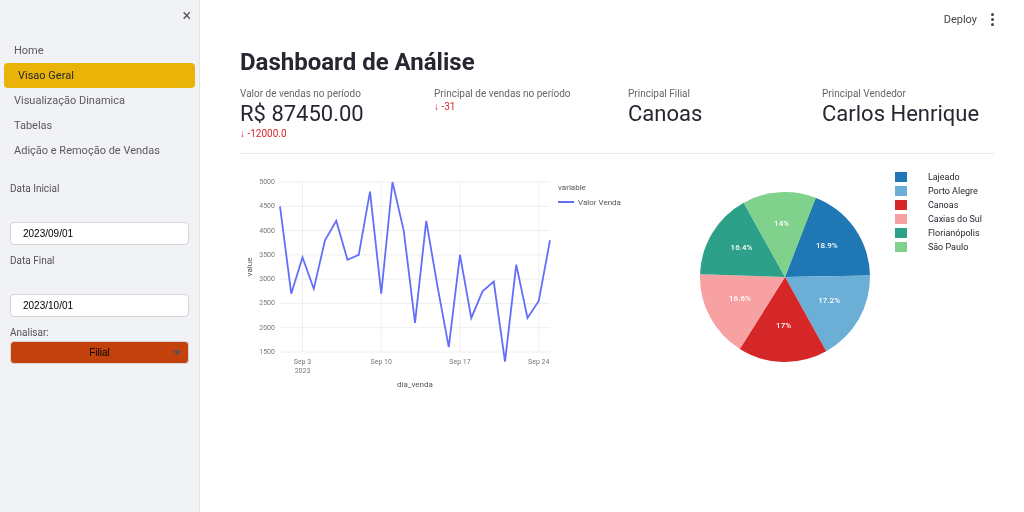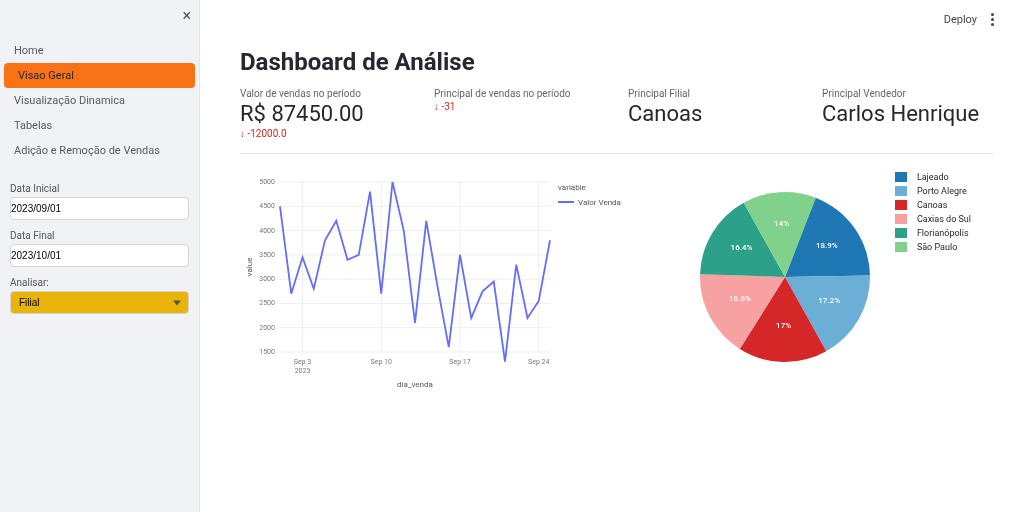--- a/index.html
+++ b/index.html
@@ -2,25 +2,25 @@
 <html><head>
 <meta charset="utf-8">
 <style>
 * { box-sizing: border-box; margin: 0; padding: 0; }
 body { font-family: -apple-system, BlinkMacSystemFont, "Segoe UI", Roboto, sans-serif; background: #fff; color: #262730; width: 1024px; height: 512px; overflow: hidden; }
 .app { display: flex; height: 100%; }
 .sidebar { width: 200px; background: #f0f2f6; border-right: 1px solid #e6e6e6; padding: 8px 0; position: relative; }
 .sidebar-close { position: absolute; top: 6px; right: 8px; font-size: 16px; color: #555; cursor: pointer; }
 .sidebar-nav { margin-top: 30px; }
 .sidebar-item { padding: 6px 14px; font-size: 11px; color: #5a5a5a; cursor: pointer; }
-.sidebar-item.active { background: #f97316; border-radius: 4px; margin: 0 4px; color: #262730; }
+.sidebar-item.active { background: #eab308; border-radius: 4px; margin: 0 4px; color: #262730; }
 .sidebar-form { padding: 10px 10px; margin-top: 10px; }
 .form-label { font-size: 10px; color: #555; margin-bottom: 3px; display: block; }
-.form-input { width: 100%; padding: 5px 0; font-size: 10px; border: 1px solid #d5d5d5; border-radius: 4px; background: #fff; margin-bottom: 10px; }
-.form-select { width: 100%; padding: 5px 8px; font-size: 10px; border: 1px solid #d5d5d5; border-radius: 4px; background: #eab308; appearance: none; position: relative; }
+.form-input { width: 100%; padding: 5px 12px; font-size: 10px; border: 1px solid #d5d5d5; border-radius: 4px; background: #fff; margin-bottom: 10px; margin-top: 25px; }
+.form-select { width: 100%; padding: 5px 8px; font-size: 10px; border: 1px solid #d5d5d5; border-radius: 4px; background: #c2410c; appearance: none; position: relative; text-align: center; }
 .select-wrap { position: relative; }
 .select-wrap::after { content: ""; position: absolute; right: 8px; top: 50%; transform: translateY(-50%); border-left: 4px solid transparent; border-right: 4px solid transparent; border-top: 5px solid #555; }
 .main { flex: 1; padding: 10px 30px 2px 40px; overflow: hidden; }
 .topbar { display: flex; justify-content: flex-end; align-items: center; gap: 14px; height: 18px; font-size: 11px; color: #444; }
 .kebab { display: inline-flex; flex-direction: column; gap: 2px; cursor: pointer; }
 .kebab span { width: 3px; height: 3px; background: #444; border-radius: 50%; }
 h1.title { font-size: 24px; font-weight: 700; margin-top: 20px; margin-bottom: 12px; color: #262730; }
 .metrics { display: flex; gap: 22px; margin-bottom: 14px; }
 .metric { flex: 1; }
 .metric-label { font-size: 10px; color: #666; margin-bottom: 2px; }
@@ -32,21 +32,21 @@
 .line-chart-wrap { flex: 1.3; position: relative; }
 .pie-chart-wrap { flex: 1; display: flex; }
 svg text { font-family: inherit; }
 .axis-label { font-size: 8px; fill: #555; }
 .tick-label { font-size: 7px; fill: #777; }
 .grid-line { stroke: #eee; stroke-width: 1; }
 .line-path { fill: none; stroke: #636EFA; stroke-width: 1.8; }
 .legend-var { font-size: 8px; fill: #555; }
 .legend-line { stroke: #636EFA; stroke-width: 2; }
 .pie-legend { font-size: 9px; }
-.pie-legend-item { display: flex; align-items: center; gap: 10px; margin-bottom: 4px; text-align: center; }
+.pie-legend-item { display: flex; align-items: center; gap: 21px; margin-bottom: 4px; text-align: center; }
 .pie-legend-swatch { width: 12px; height: 10px; }
 .pie-slice-label { font-size: 8px; fill: #fff; font-weight: 500; }
 </style>
 </head>
 <body>
 
 <div class="app">
   <aside class="sidebar">
     <span class="sidebar-close">×</span>
     <nav class="sidebar-nav">

